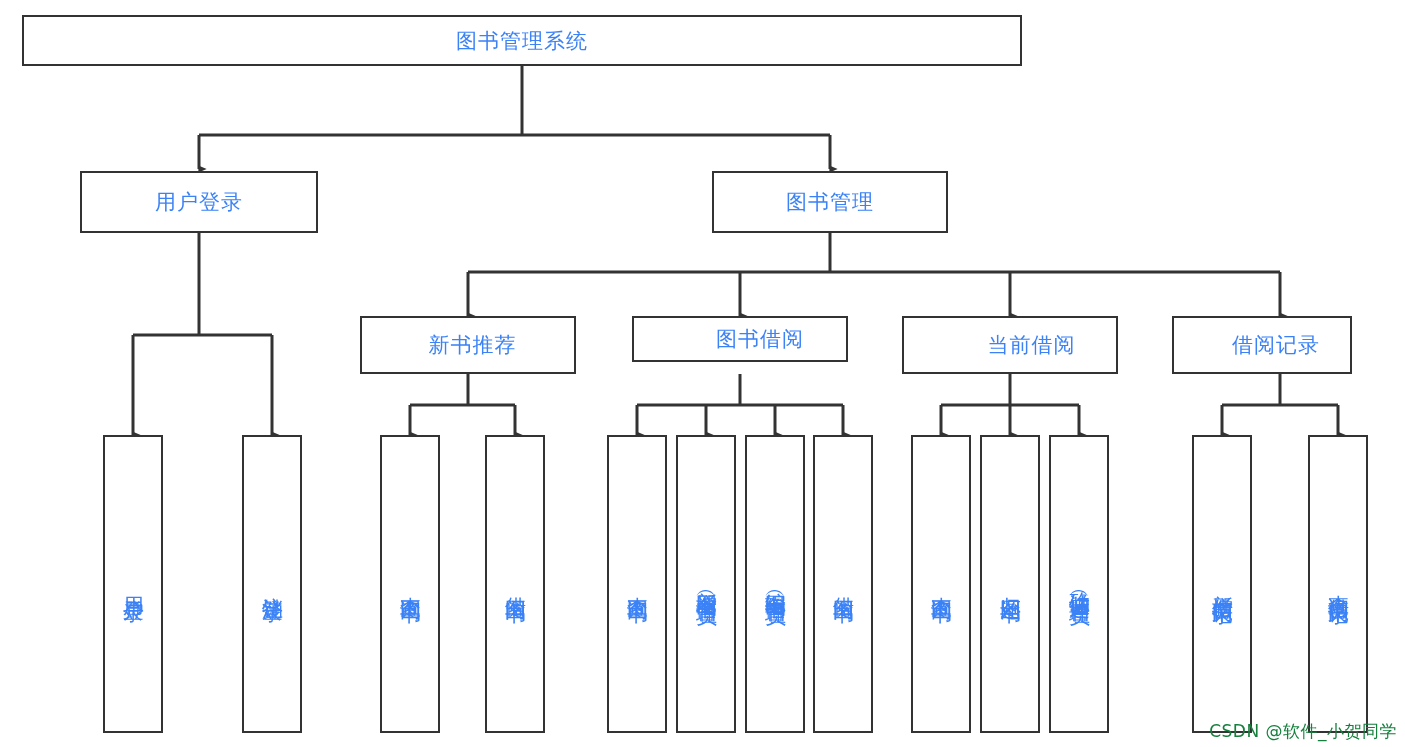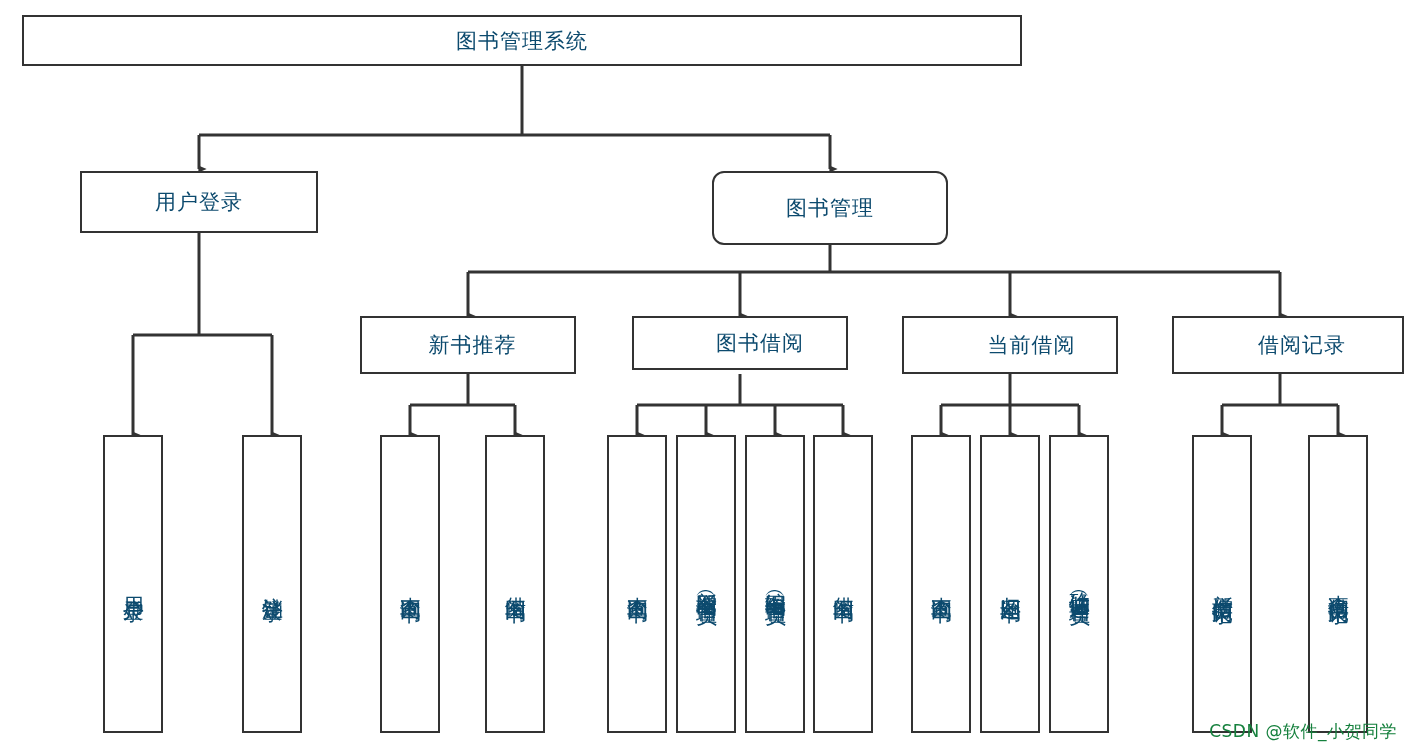--- a/index.html
+++ b/index.html
@@ -27,21 +27,21 @@
     pointer-events: none;
   }
   .node {
     position: absolute;
     box-sizing: border-box;
     border: 2px solid #333333;
     background: #ffffff;
     display: flex;
     align-items: center;
     justify-content: center;
-    color: #0c4a6e;
+    color: #3b82f6;
   }
   .node.horiz {
     font-size: 21px;
     letter-spacing: 1px;
   }
   .node.vert {
     writing-mode: vertical-rl;
     text-orientation: upright;
     font-size: 21px;
     letter-spacing: 2px;
@@ -121,34 +121,34 @@
     </g>
   </svg>
 
   <div class="node horiz" style="left:22px; top:15px; width:1000px; height:51px;">
     <span>图书管理系统</span>
   </div>
 
   <div class="node horiz" style="left:80px; top:171px; width:238px; height:62px;">
     <span>用户登录</span>
   </div>
-  <div class="node horiz" style="left:712px; top:171px; width:236px; height:74px;border-radius:12px;">
+  <div class="node horiz" style="left:712px; top:171px; width:236px; height:62px;">
     <span>图书管理</span>
   </div>
 
   <div class="node horiz" style="left:360px; top:316px; width:216px; height:58px;padding-left:9px;">
     <span>新书推荐</span>
   </div>
-  <div class="node horiz" style="left:632px; top:316px; width:216px; height:54px;padding-left:40px;">
+  <div class="node horiz" style="left:632px; top:316px; width:216px; height:46px;padding-left:40px;">
     <span>图书借阅</span>
   </div>
   <div class="node horiz" style="left:902px; top:316px; width:216px; height:58px;padding-left:43px;">
     <span>当前借阅</span>
   </div>
-  <div class="node horiz" style="left:1172px; top:316px; width:232px; height:58px;padding-left:28px;">
+  <div class="node horiz" style="left:1172px; top:316px; width:180px; height:58px;padding-left:28px;">
     <span>借阅记录</span>
   </div>
 
   <div class="node vert" style="left:103px; top:435px; width:60px; height:298px;">
     <span class="cap">用户登录</span>
   </div>
   <div class="node vert" style="left:242px; top:435px; width:60px; height:298px;">
     <span class="cap">注销登录</span>
   </div>
 

